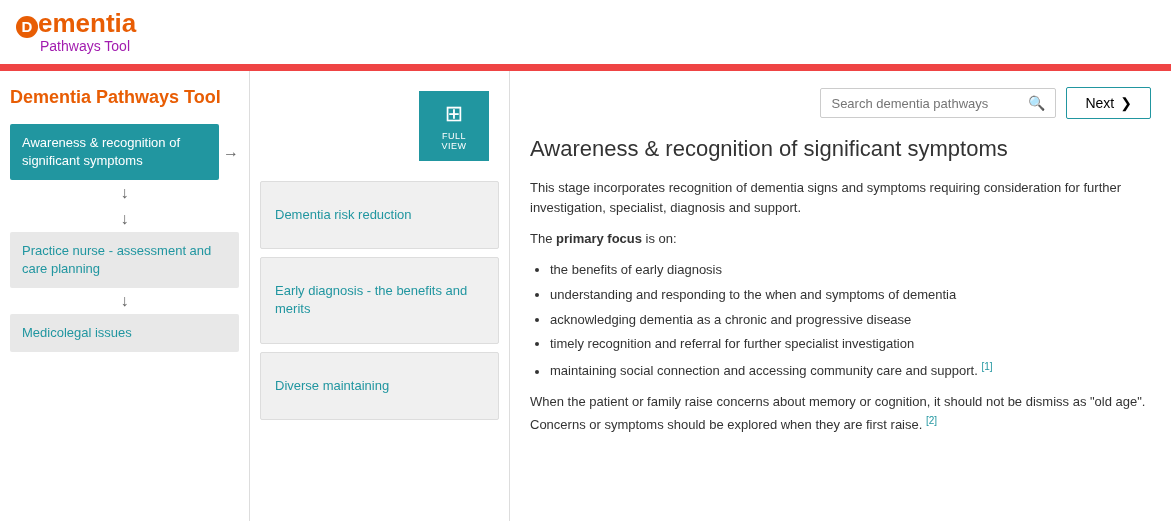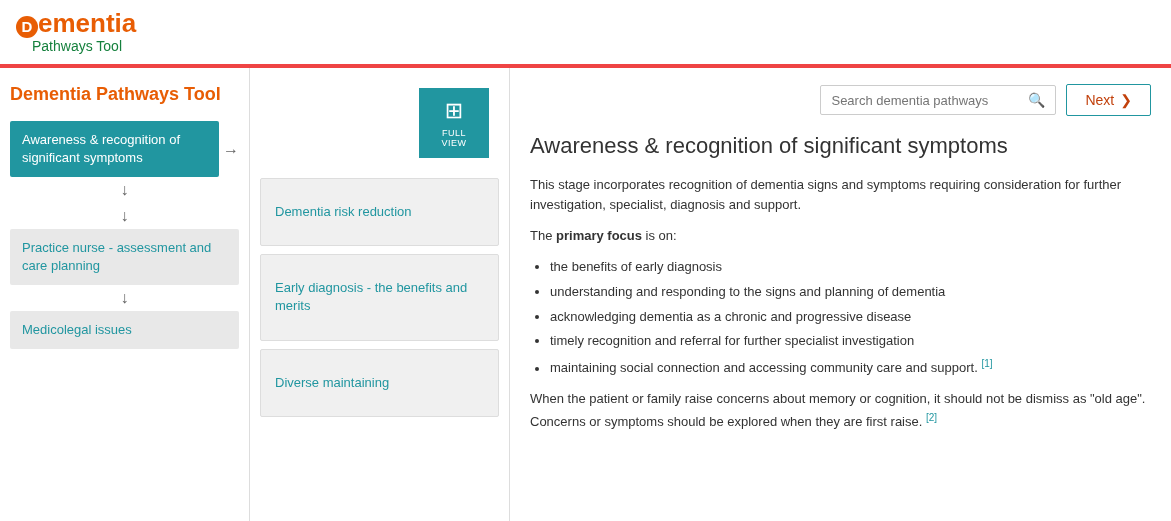--- a/index.html
+++ b/index.html
@@ -1,21 +1,21 @@
 <!DOCTYPE html>
 <html><head>
   <meta charset="utf-8">
   <style>
     * { box-sizing: border-box; margin: 0; padding: 0; }
     body { font-family: Arial, sans-serif; font-size: 14px; color: #333; background: #fff; }
 
     
     .header {
       padding: 10px 16px;
-      border-bottom: 4px solid #ef4444;
+      border-bottom: 7px solid #ef4444;
       display: flex;
       align-items: flex-start;
     }
 
     
     .main-container {
       display: flex;
       height: calc(521px - 68px);
     }
 
@@ -145,21 +145,21 @@
       flex: 1;
       background: transparent;
     }
     .search-icon {
       color: #666;
       font-size: 14px;
     }
     .next-btn {
       border: 1px solid #2196a0;
       background: #fff;
-      color: #c2410c;
+      color: #000000;
       padding: 7px 18px;
       font-size: 14px;
       cursor: pointer;
       border-radius: 2px;
       display: flex;
       align-items: center;
       gap: 6px;
     }
 
     .content-title {
@@ -187,21 +187,21 @@
 </head>
 <body>
 
 <div class="header">
   <div>
     <div style="display:flex;align-items:baseline;gap:0;">
       <span style="font-size:26px;font-weight:bold;color:#e85d04;line-height:1;">
         <span style="display:inline-block;background:#e85d04;color:#fff;border-radius:50%;width:22px;height:22px;text-align:center;line-height:22px;font-size:15px;">D</span>ementia
       </span>
     </div>
-    <div style="font-size:14px;color:#15803d;margin-left:16px;">Pathways Tool</div>
+    <div style="font-size:14px;color:#a21caf;margin-left:24px;">Pathways Tool</div>
   </div>
 </div>
 
 <div class="main-container">
 
   <div class="sidebar">
     <div class="sidebar-title">Dementia Pathways Tool</div>
 
     <div class="flow-row">
       <div class="flow-item active">Awareness &amp; recognition of significant symptoms</div>
@@ -249,21 +249,21 @@
 
     <h1 class="content-title">Awareness &amp; recognition of significant symptoms</h1>
 
     <div class="content-body">
       <p>This stage incorporates recognition of dementia signs and symptoms requiring consideration for further investigation, specialist, diagnosis and support.</p>
       <p>
         The <span class="primary-focus">primary focus</span> is on:
       </p>
       <ul>
         <li>the benefits of early diagnosis</li>
-        <li>understanding and responding to the signs and planning of dementia</li>
+        <li>understanding and responding to the when and symptoms of dementia</li>
         <li>acknowledging dementia as a chronic and progressive disease</li>
         <li>timely recognition and referral for further specialist investigation</li>
         <li>
           <span>maintaining social connection and accessing community care and support.</span>
           <a class="sup-link">[1]</a>
         </li>
       </ul>
       <p>
         <span>When the patient or family raise concerns about memory or cognition, it should not be dismiss as "old age". Concerns or symptoms should be explored when they are first raise.</span>
         <a class="sup-link">[2]</a>

